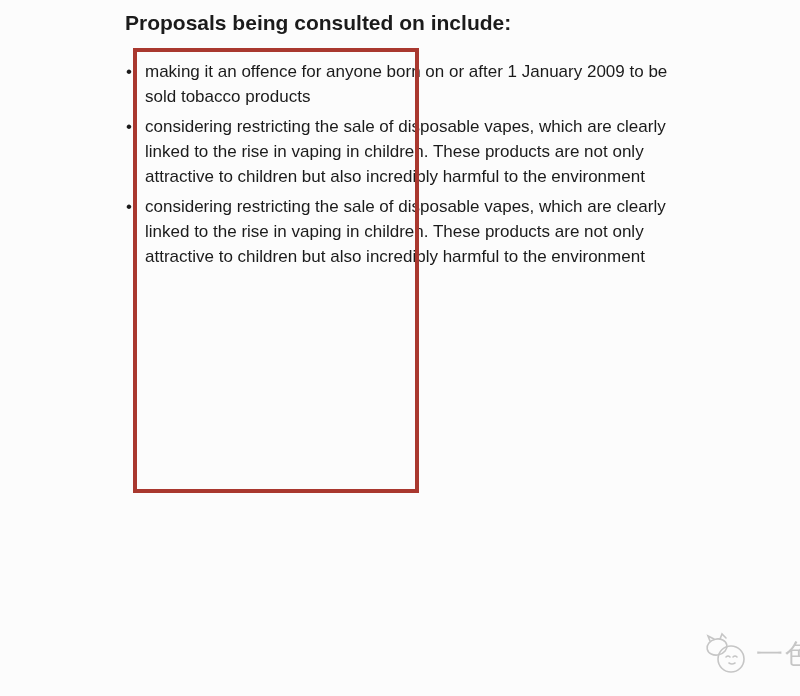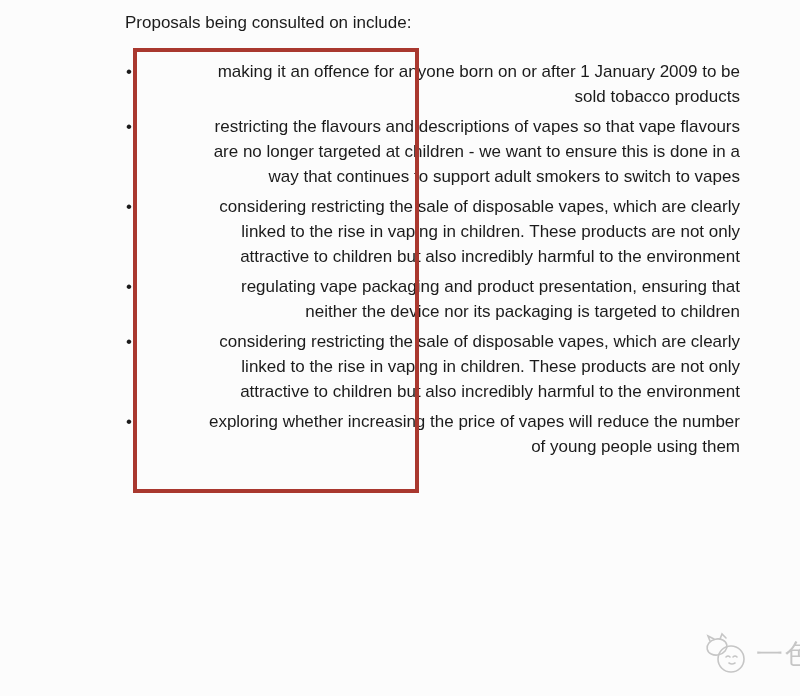--- a/index.html
+++ b/index.html
@@ -17,29 +17,28 @@
   }
   .page {
     position: relative;
     width: 800px;
     height: 696px;
     padding: 0 60px 0 125px;
     box-sizing: border-box;
   }
   .heading {
     margin: 10px 0 0 0;
-    font-size: 17px;
+    font-size: 21px;
     line-height: 25px;
-    font-weight: 400;
+    font-weight: 700;
   }
   ul.bullet-list {
     list-style: none;
     margin: 24px 0 0 0;
     padding: 0;
-    text-align: right;
   }
   ul.bullet-list li {
     position: relative;
     padding-left: 20px;
     margin: 0 0 5px 0;
     font-size: 17px;
     line-height: 25px;
     white-space: pre-line;
   }
   ul.bullet-list li::before {
@@ -84,33 +83,26 @@
 </head>
 <body>
 
 <div class="page">
 
   <p class="heading">Proposals being consulted on include:</p>
 
   <ul class="bullet-list" id="bullet-list">
       <li>making it an offence for anyone born on or after 1 January 2009 to be
 sold tobacco products</li>
-      <li>restricting the flavours and descriptions of vapes so that vape flavours
-are no longer targeted at children - we want to ensure this is done in a
-way that continues to support adult smokers to switch to vapes</li>
       <li>considering restricting the sale of disposable vapes, which are clearly
 linked to the rise in vaping in children. These products are not only
 attractive to children but also incredibly harmful to the environment</li>
-      <li>regulating vape packaging and product presentation, ensuring that
-neither the device nor its packaging is targeted to children</li>
       <li>considering restricting the sale of disposable vapes, which are clearly
 linked to the rise in vaping in children. These products are not only
 attractive to children but also incredibly harmful to the environment</li>
-      <li>exploring whether increasing the price of vapes will reduce the number
-of young people using them</li>
     </ul>
 
   <div class="highlight-box" style="border-color: rgb(169, 56, 47);"></div>
 
   <div class="watermark" style="color: rgb(198, 198, 198);">
     <svg class="mascot" width="52" height="48" viewBox="0 0 52 48" fill="none">
       <g stroke="#c6c6c6" stroke-width="1.6" fill="none" stroke-linecap="round">
         <ellipse cx="17" cy="17" rx="10" ry="8" transform="rotate(-12 17 17)"></ellipse>
         <path d="M10 11 L8 6 L14 9"></path>
         <path d="M20 9 L22 4 L26 8"></path>

